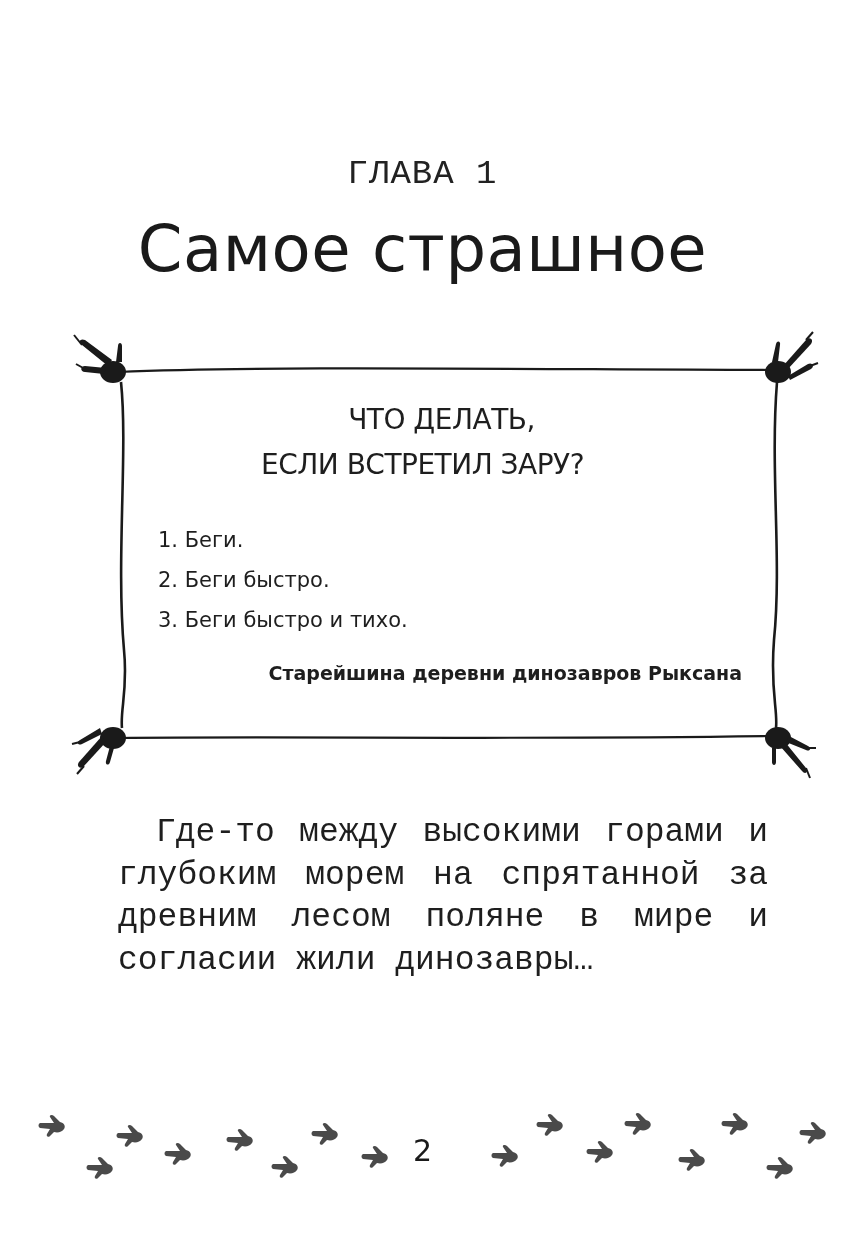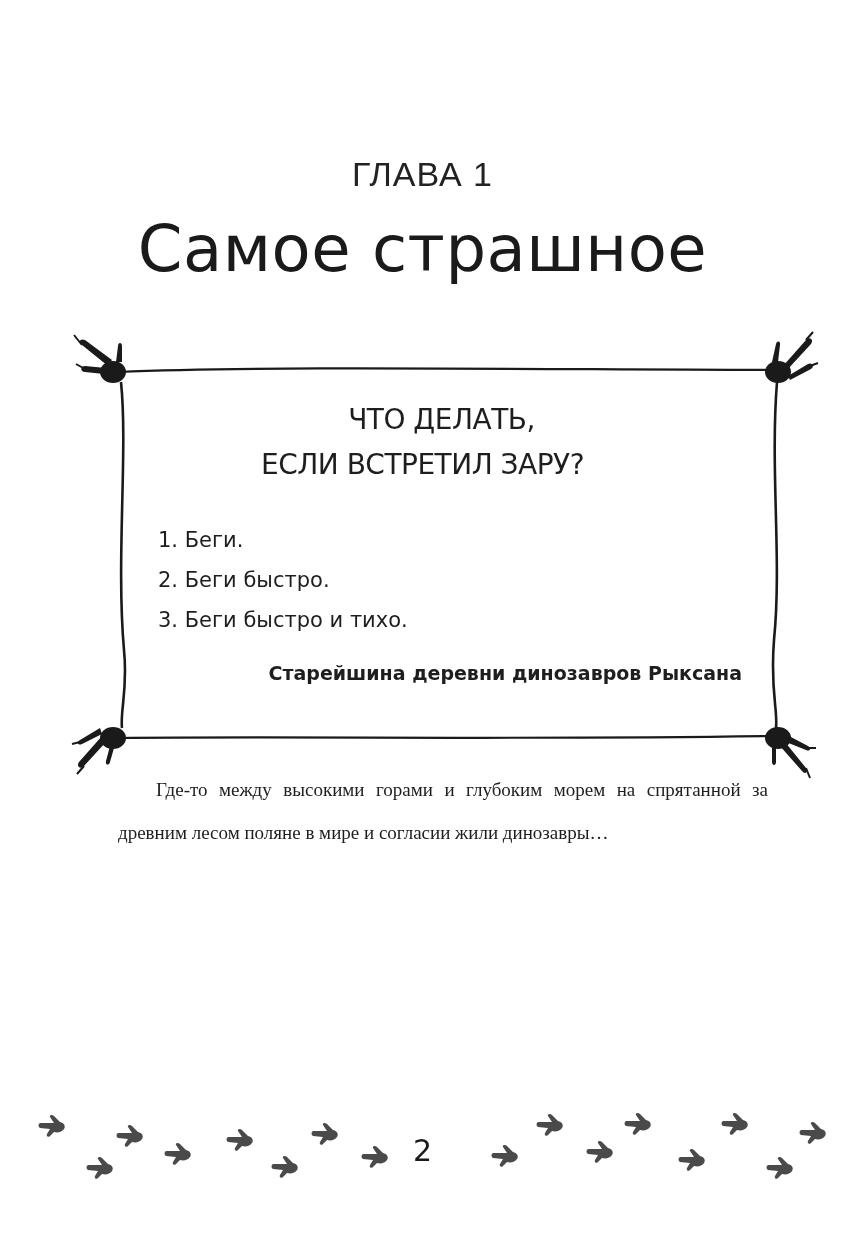--- a/index.html
+++ b/index.html
@@ -1,19 +1,19 @@
 <!DOCTYPE html>
 <html><head>
   <meta charset="utf-8">
   <style>
     html, body { margin: 0; padding: 0; background: #ffffff; }
     body { width: 845px; height: 1241px; position: relative; overflow: hidden; color: #1e1c1c; }
     .chapter-label {
       position: absolute; left: 0; width: 845px; top: 155px; text-align: center;
-      font-family: Liberation Sans, sans-serif; font-size: 34px; letter-spacing: 1px; color: #222;
+      font-family: Liberation Mono, monospace; font-size: 34px; letter-spacing: 1px; color: #222;
     }
     .chapter-title {
       position: absolute; left: 0; width: 845px; top: 212px; text-align: center;
       font-family: "DejaVu Sans", sans-serif; font-size: 64px; color: #1a1a1a; letter-spacing: 0.5px;
     }
     .frame-svg { position: absolute; left: 0; top: 0; }
     .box-heading {
       position: absolute; left: 0; width: 845px; text-align: center;
       font-family: "DejaVu Sans", sans-serif; font-size: 28px; color: #1e1e1e; letter-spacing: -0.5px;
     }
@@ -21,22 +21,22 @@
     .box-heading.l2 { top: 440px; margin-top: 8px; }
     .rule-list { position: absolute; left: 145px; top: 507px; margin: 13px; padding: 0; list-style: none; }
     .rule-list li {
       font-family: "DejaVu Sans", sans-serif; font-size: 21px; height: 40px; line-height: 40px; color: #1e1e1e;
     }
     .signature {
       position: absolute; right: 103px; top: 662px;
       font-family: "DejaVu Sans", sans-serif; font-weight: bold; font-size: 19px; color: #1e1e1e; margin-left: 28px;
     }
     .story {
-      position: absolute; left: 118px; width: 650px; top: 769px;
-      font-family: Liberation Serif, serif; font-size: 19px; line-height: 42.5px; color: #1e1e1e;
+      position: absolute; left: 118px; width: 650px; top: 812px;
+      font-family: Liberation Mono, monospace; font-size: 33px; line-height: 42.5px; color: #1e1e1e;
       text-align: justify;
     }
     .story p { margin: 0; text-indent: 38px; }
     .page-number {
       position: absolute; left: 0; width: 845px; top: 1133px; text-align: center;
       font-family: "DejaVu Sans", sans-serif; font-size: 30px; color: #1a1a1a;
     }
     .footprints { position: absolute; left: 0; top: 1100px; }
   </style>
 </head>

